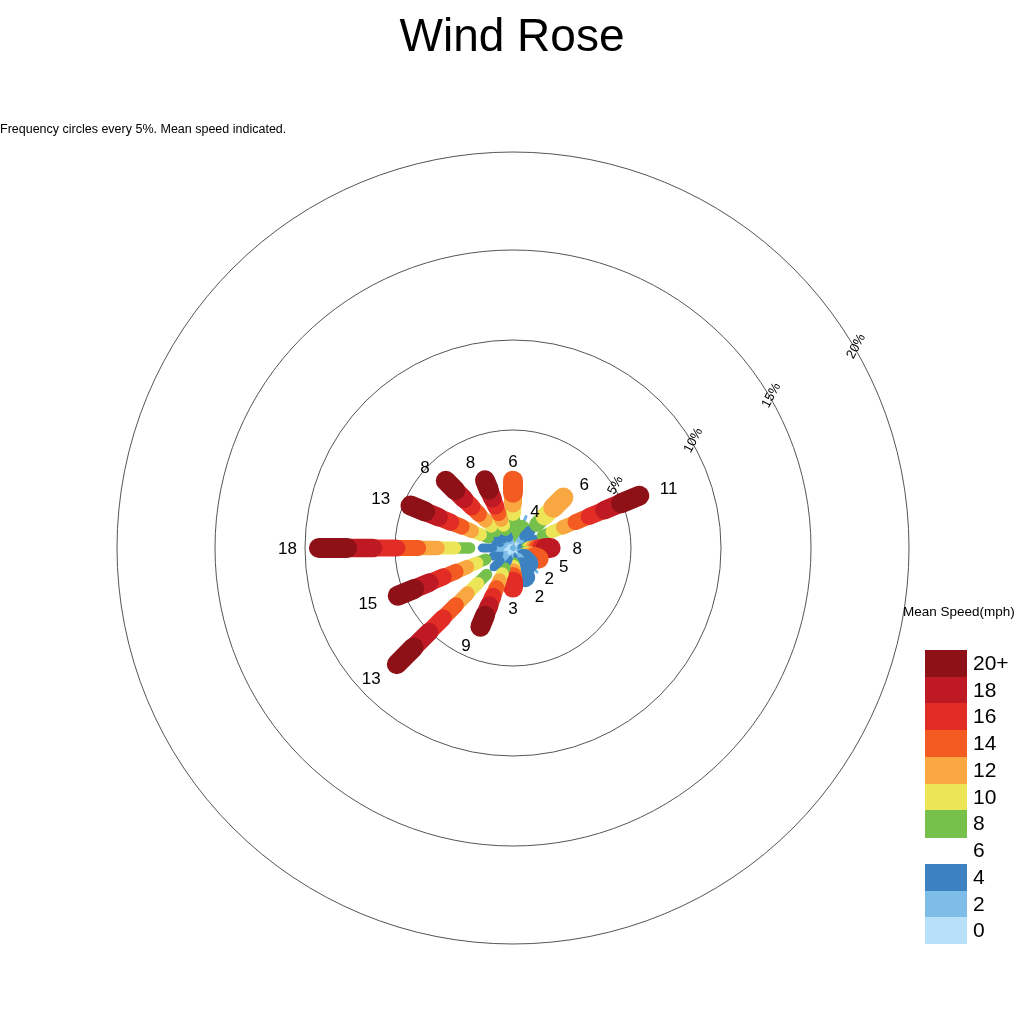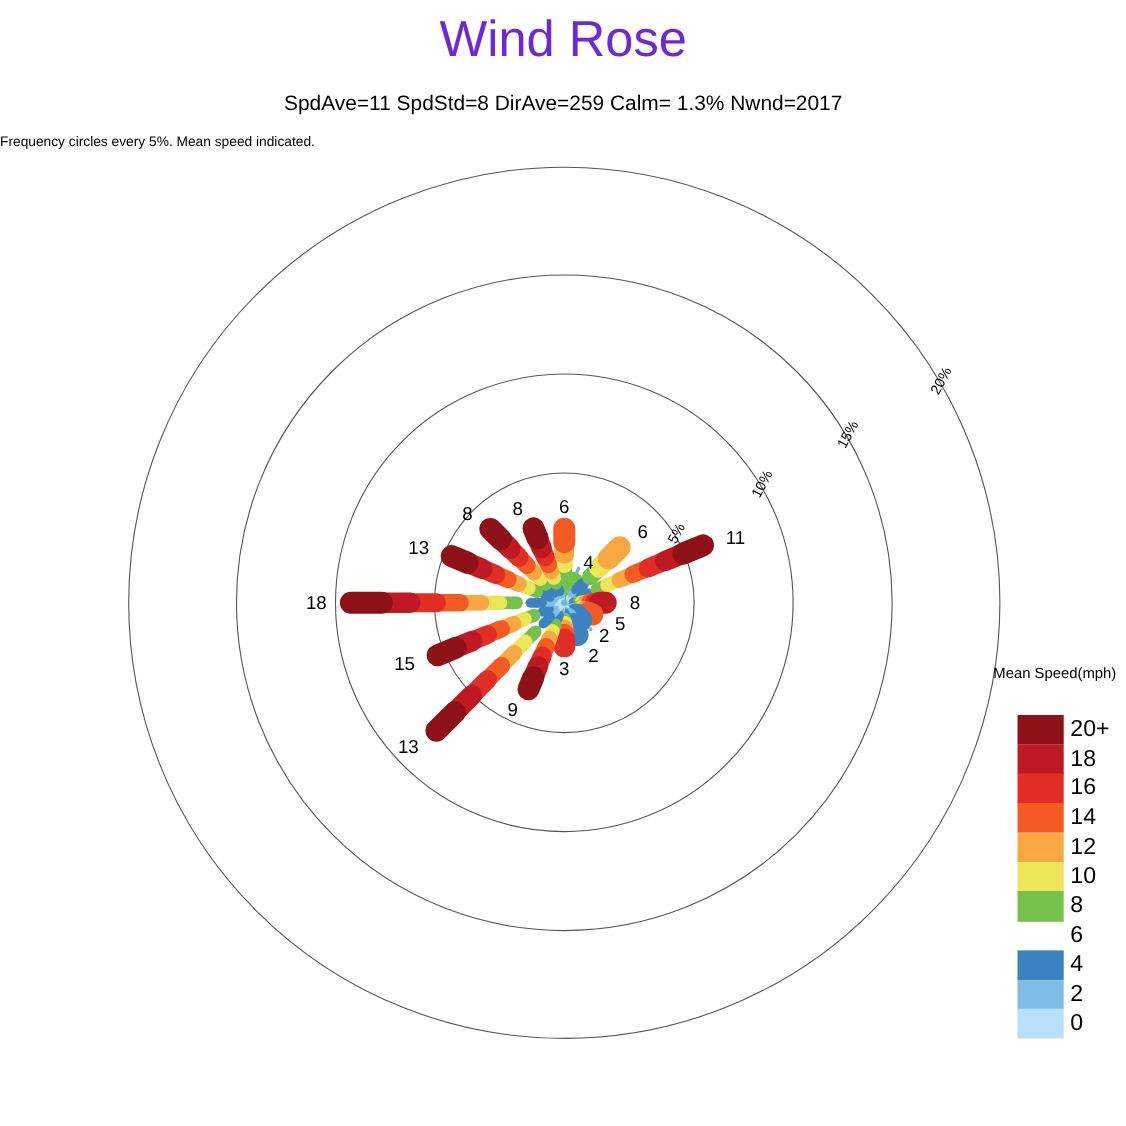--- a/index.html
+++ b/index.html
@@ -1,35 +1,34 @@
 <!DOCTYPE html>
 <html><head>
 <meta charset="utf-8">
 <style>
   html,body{margin:0;padding:0;}
   body{width:1024px;height:1024px;background:#ffffff;font-family:"Liberation Sans",sans-serif;overflow:hidden;position:relative;}
   #stage{position:absolute;left:0;top:0;width:1024px;height:1024px;}
-  .title{position:absolute;left:0;top:8px;width:1024px;text-align:center;font-size:46px;color:#6d28d9;letter-spacing:0px;}
+  .title{position:absolute;left:0;top:8px;width:1024px;text-align:center;font-size:46px;color:#000000;letter-spacing:0px;}
   .stats{position:absolute;left:0;top:84px;width:1024px;text-align:center;font-size:19px;color:#000;}
   .subnote{position:absolute;left:0;top:122px;width:1024px;text-align:left;font-size:12.5px;color:#000;}
   svg.rose{position:absolute;left:0;top:0;width:1024px;height:1024px;}
   .ringlbl{font-size:13px;fill:#000;font-family:"Liberation Sans",sans-serif;}
   .petlbl{font-size:17px;fill:#000;font-family:"Liberation Sans",sans-serif;}
   .legend-title{position:absolute;font-size:13.5px;color:#000;white-space:nowrap;}
   .legend-box{position:absolute;}
   .swatch{position:absolute;left:0;width:42px;}
   .swlabel{position:absolute;left:48px;font-size:21px;color:#000;text-align:left;line-height:1;}
 </style>
 </head>
 <body>
 
 <div id="stage">
 
   <div class="title">Wind Rose</div>
-  <div class="stats">SpdAve=11  SpdStd=8  DirAve=259   Calm= 1.3%  Nwnd=2017</div>
   <div class="subnote">Frequency circles every 5%. Mean speed indicated.</div>
 
   <svg class="rose" id="rose-svg" viewBox="0 0 1024 1024">
     <g id="rings">
         <circle cx="513" cy="548" r="118" fill="none" stroke="#555" stroke-width="1"></circle>
         <circle cx="513" cy="548" r="208" fill="none" stroke="#555" stroke-width="1"></circle>
         <circle cx="513" cy="548" r="298" fill="none" stroke="#555" stroke-width="1"></circle>
         <circle cx="513" cy="548" r="396" fill="none" stroke="#555" stroke-width="1"></circle>
       </g>
     <g id="spokes">

